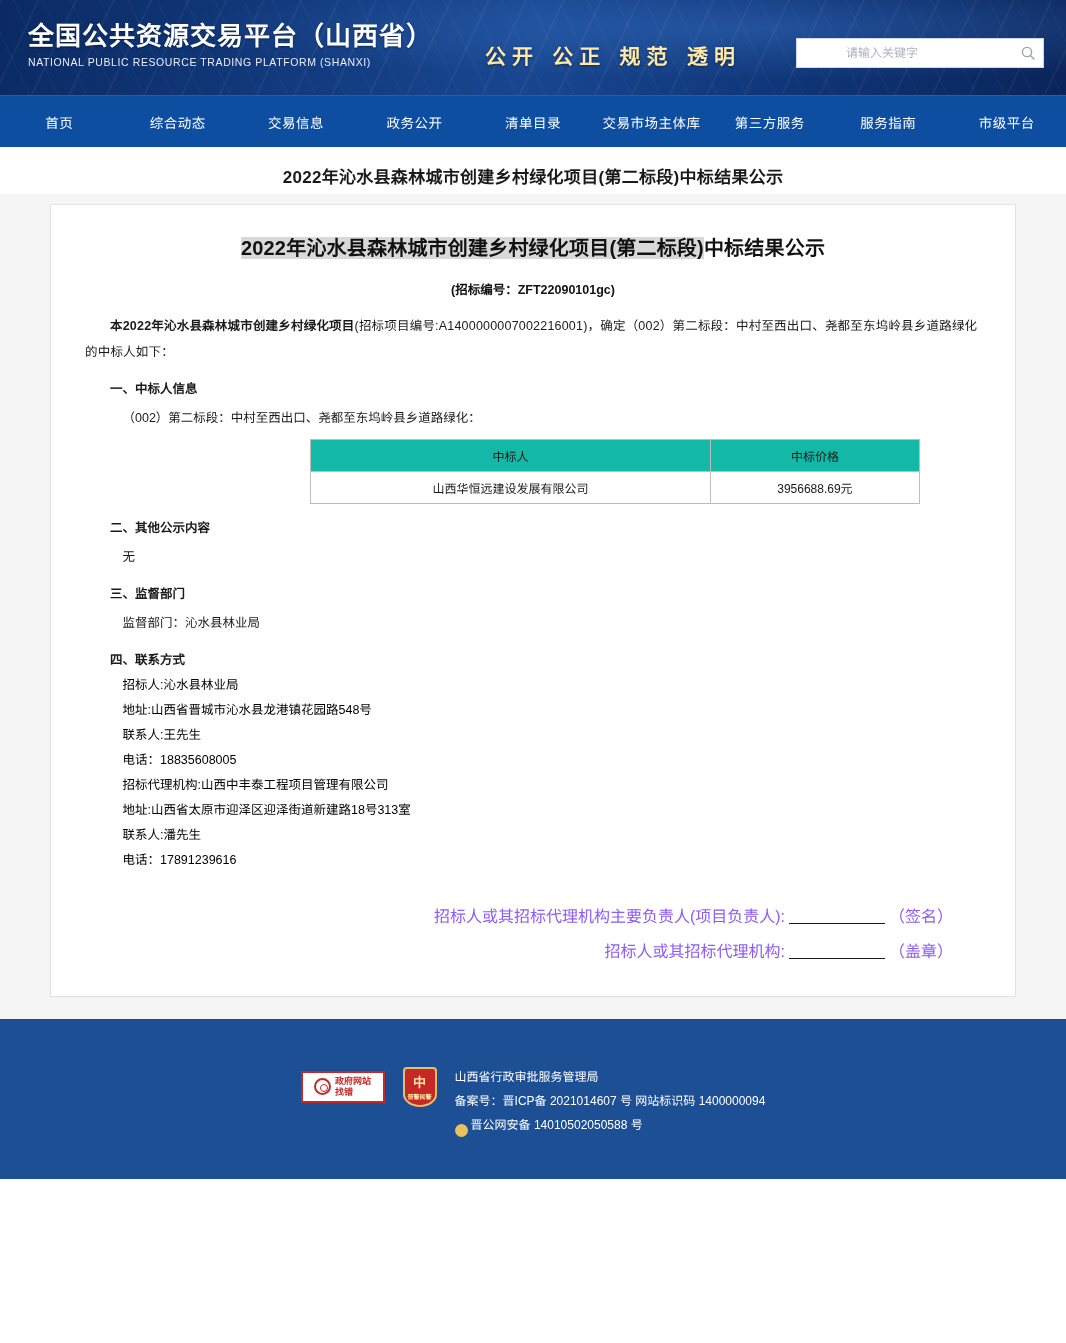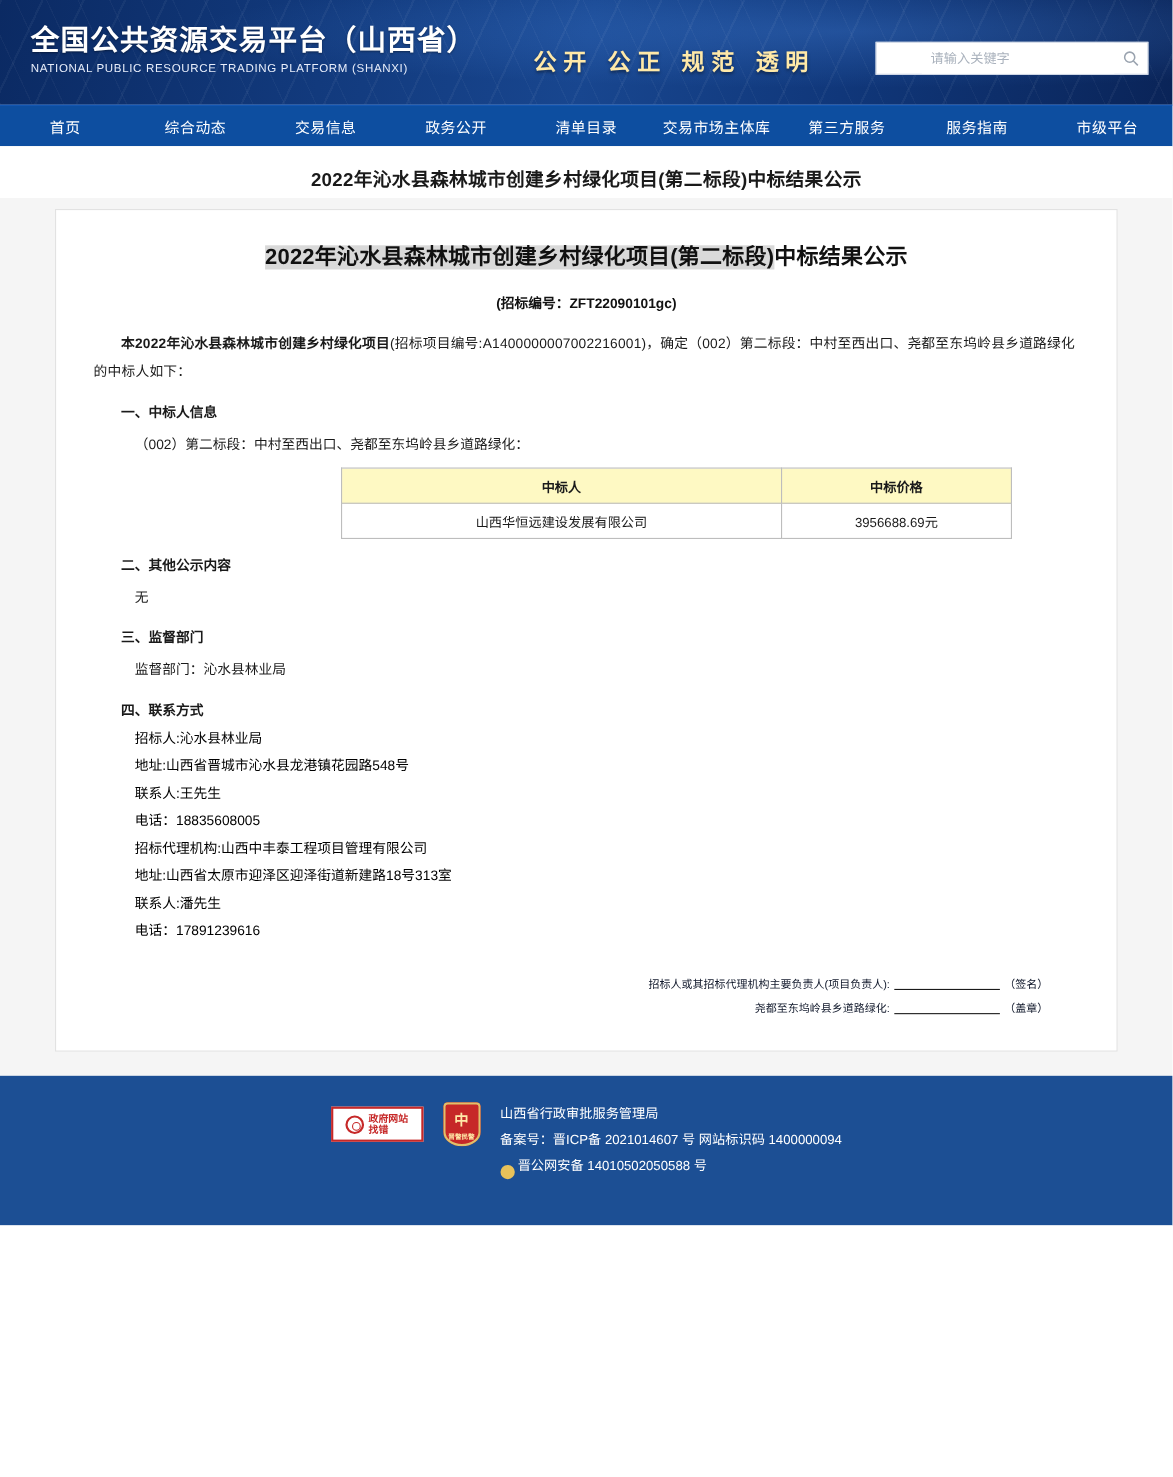--- a/index.html
+++ b/index.html
@@ -72,21 +72,21 @@
   }
   .search-input::placeholder { color: #aab2bd; }
   .search-icon {
     width: 30px; height: 100%;
     display: flex; align-items: center; justify-content: center;
     color: #9aa3af;
   }
 
   
   .nav {
-    height: 38px;
+    height: 52px;
     background: #0d4ea0;
     display: flex;
     align-items: stretch;
     border-top: 1px solid #1a5ec0;
   }
   .nav-item {
     flex: 1;
     display: flex; align-items: center; justify-content: center;
     color: #fff;
     font-size: 13.5px;
@@ -176,41 +176,41 @@
     border-collapse: collapse;
     font-size: 12px;
   }
   table.bid th, table.bid td {
     border: 1px solid #bdbdbd;
     text-align: center;
     padding: 7px 6px;
     color: #1a1a1a;
     font-weight: normal;
   }
-  table.bid th { background: #fef9c3; font-weight: bold; }
+  table.bid th { background: #14b8a6; }
   .sign-block {
     margin-top: 26px;
-    font-size: 10px;
-    color: #0f172a;
+    font-size: 16px;
+    color: #8b5cf6;
     text-align: right;
     padding-right: 28px;
     line-height: 2.2;
   }
   .sign-line {
     display: inline-block;
     width: 96px;
     border-bottom: 1px solid #1a1a1a;
     margin: 0 4px;
     vertical-align: -2px;
   }
 
   
   .footer {
     background: #1c4f94;
-    padding: 22px 0 34px 0;
+    padding: 46px 0 34px 0;
   }
   .footer-inner {
     display: flex;
     justify-content: center;
     align-items: flex-start;
     gap: 18px;
   }
   .gov-badge {
     width: 84px; height: 32px;
     background: #ffffff;
@@ -353,21 +353,21 @@
       <div class="line">招标代理机构:山西中丰泰工程项目管理有限公司</div>
       <div class="line">地址:山西省太原市迎泽区迎泽街道新建路18号313室</div>
       <div class="line">联系人:潘先生</div>
       <div class="line">电话：17891239616</div>
 
       <div class="sign-block">
         <div>
           <span>招标人或其招标代理机构主要负责人(项目负责人):</span><span class="sign-line"></span><span>（签名）</span>
         </div>
         <div>
-          <span>尧都至东坞岭县乡道路绿化:</span><span class="sign-line"></span><span>（盖章）</span>
+          <span>招标人或其招标代理机构:</span><span class="sign-line"></span><span>（盖章）</span>
         </div>
       </div>
 
     </div>
   </div>
 
   <div class="footer">
     <div class="footer-inner">
       <div class="gov-badge">
         <span class="seal"></span>

